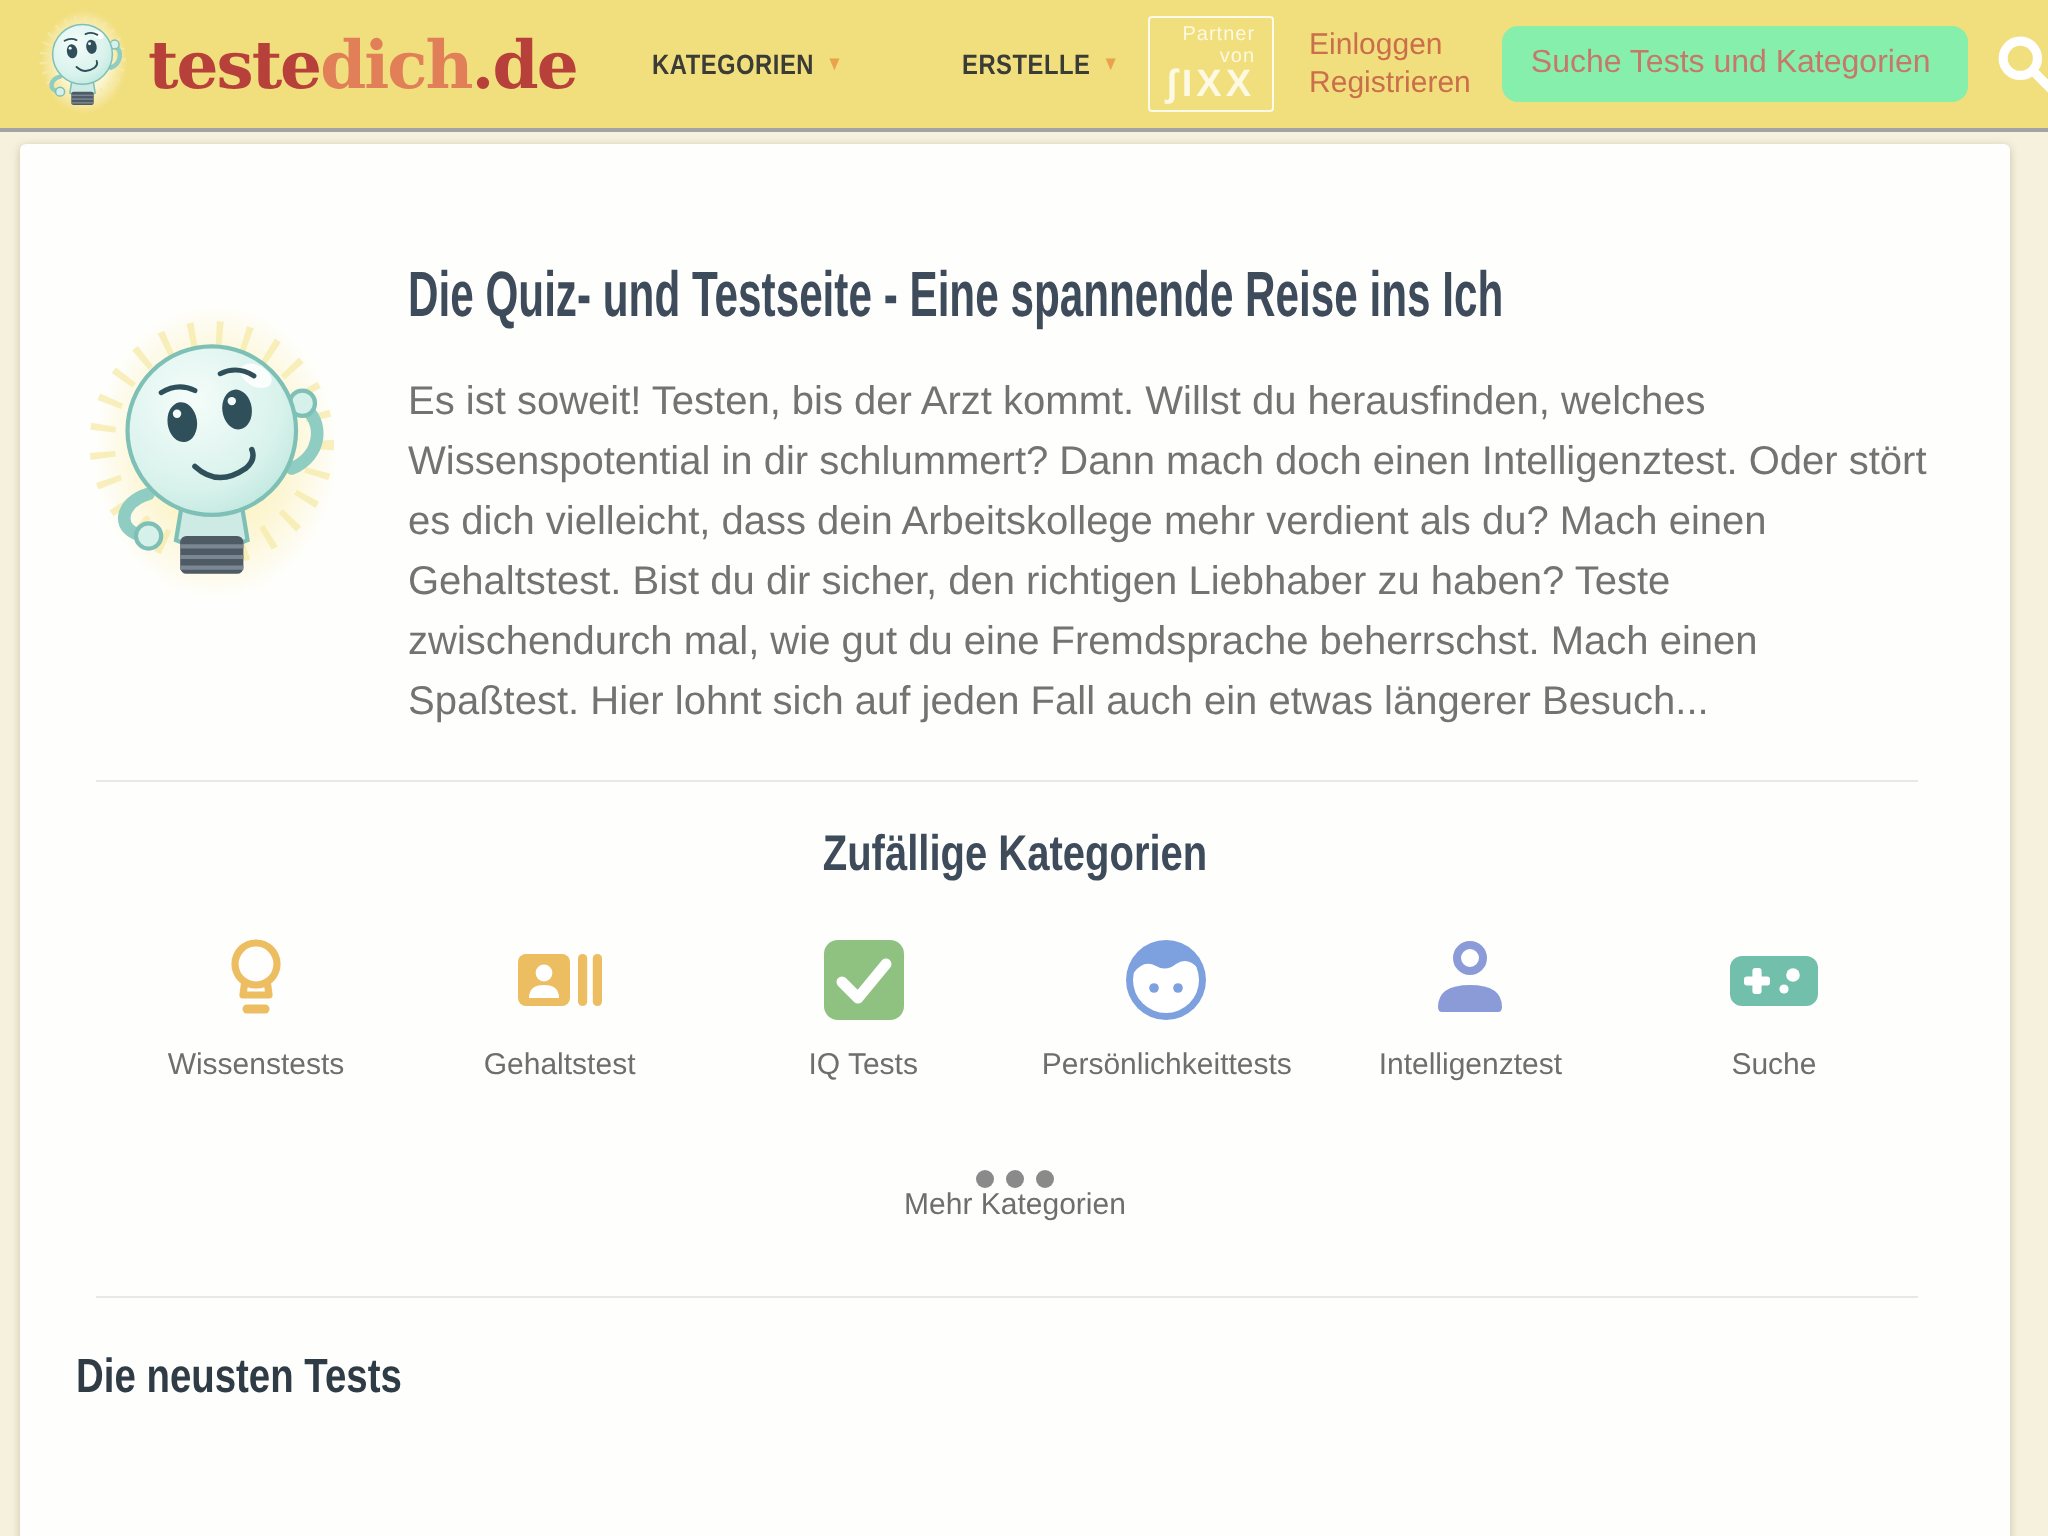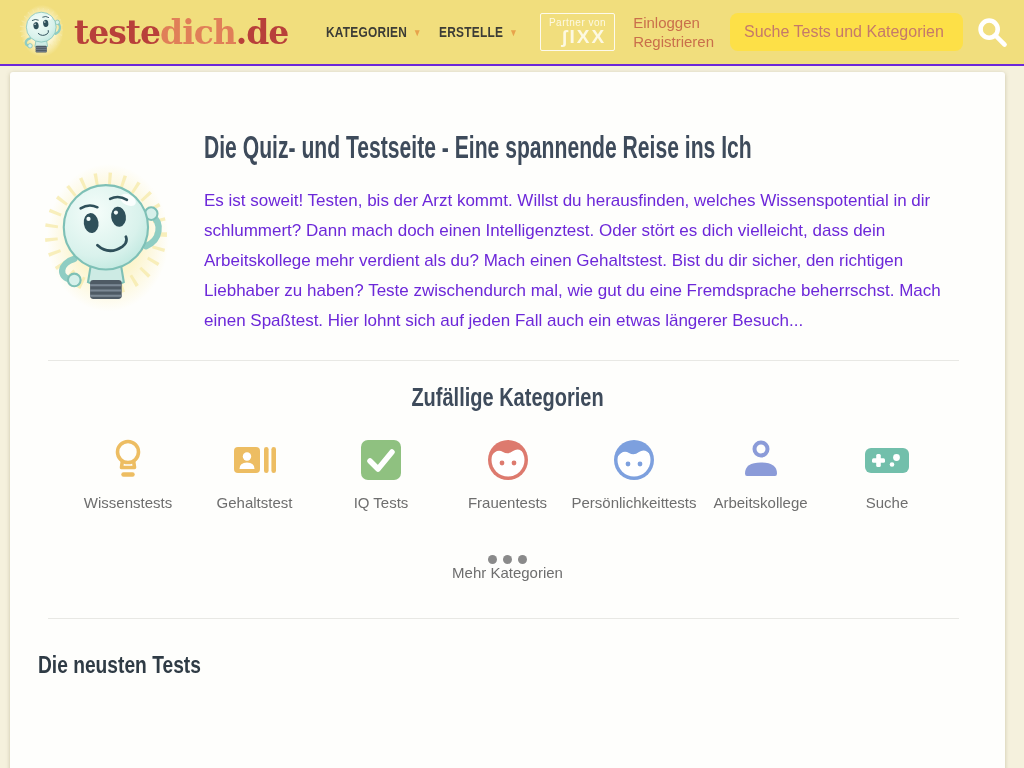--- a/index.html
+++ b/index.html
@@ -1,87 +1,87 @@
 <!DOCTYPE html>
 <html><head>
 <meta charset="utf-8">
 <style>
   * { margin:0; padding:0; box-sizing:border-box; }
   html,body { width:1024px; height:768px; overflow:hidden; }
   body { background:#f5f1dd; font-family:"Liberation Sans", sans-serif; }
 
   
   .header {
-    height:66px; background:#f1de7d; border-bottom:2px solid #6d28d9;
+    height:66px; background:#f1de7d; border-bottom:2px solid #a3a3a3;
     display:flex; align-items:center; padding:0 16px; position:relative;
   }
   .brand { display:flex; align-items:center; cursor:pointer; }
   .brand-word {
     font-family:"DejaVu Serif", serif; font-weight:bold; font-size:33px;
     letter-spacing:-1px; margin-left:6px; white-space:nowrap;
   }
   .brand-word .c1 { color:#b8403a; }
   .brand-word .c2 { color:#e07f58; }
-  .nav { display:flex; margin-left:38px; }
+  .nav { display:flex; gap:42px; margin-left:38px; }
   .nav-item {
     font-size:14px; font-weight:bold; color:#3c3c36; letter-spacing:.3px;
     transform:scaleX(.85); transform-origin:left center;
     display:flex; align-items:center; gap:7px; cursor:pointer; white-space:nowrap;
   }
   .tri { color:#e8a34c; font-size:10px; }
   .partner {
     margin-left:auto; border:1px solid rgba(255,255,255,.85); border-radius:2px;
     padding:3px 8px 2px; text-align:right; color:#fdf9e2; line-height:1.1;
   }
   .partner .p1 { font-size:10px; letter-spacing:.5px; }
   .partner .p2 { font-size:19px; font-weight:bold; letter-spacing:2px; margin-top:-1px; }
   .auth { margin-left:18px; font-size:15px; line-height:19px; color:#c96f4b; }
   .auth div { cursor:pointer; }
   .search-box {
-    margin-left:16px; width:233px; height:38px; background:#fde047;
+    margin-left:16px; width:233px; height:38px; background:#86efac;
     border:none; border-radius:8px; padding:16px 14px; font-size:16px;
     color:#b05a48; font-family:"Liberation Sans", sans-serif; outline:none;
   }
   .search-box::placeholder { color:#c5796a; opacity:1; }
   .search-btn { margin-left:13px; cursor:pointer; display:flex; align-items:center; }
 
   
   .card {
     margin:6px 19px 0 10px; background:#fefefc; border-radius:3px;
     box-shadow:0 1px 4px rgba(120,110,70,.35); min-height:720px;
   }
 
-  .hero { display:flex; align-items:center; padding:50px 46px 24px 34px; }
+  .hero { display:flex; align-items:flex-start; padding:50px 46px 24px 34px; }
   .hero-mascot { flex:0 0 130px; margin-top:28px; }
   .hero-text { margin-left:30px; width:760px; }
   .hero-title {
     font-size:32px; line-height:50px; font-weight:bold; color:#3e4b5b;
     width:900px; transform:scaleX(.66); transform-origin:left top; white-space:normal;
   }
-  .hero-body { margin-top:14px; font-size:17px; line-height:30px; color:#6d28d9; }
+  .hero-body { margin-top:14px; font-size:20px; line-height:30px; color:#737373; }
 
   .divider { height:1px; background:#e8e8e4; margin:0 46px 0 38px; }
 
   .cat-title {
     text-align:center; font-size:25px; font-weight:bold; color:#3e4b5b;
     margin-top:22px; transform:scaleX(.8); transform-origin:center top;
   }
   .cat-row {
     display:flex; justify-content:space-between; padding:0 58px; margin-top:26px;
   }
   .cat-item { width:120px; display:flex; flex-direction:column; align-items:center; cursor:pointer;text-align:center; }
   .cat-item svg { width:44px; height:44px; }
   .cat-label { margin-top:12px; font-size:15px; color:#6e6e6e; white-space:nowrap; }
 
   .more-dots { display:flex; justify-content:center; gap:6px; margin-top:44px; cursor:pointer; }
   .more-dots span { width:9px; height:9px; border-radius:50%; background:#8a8a8a; }
   .more-label { text-align:center; font-size:15px; color:#6e6e6e; cursor:pointer; }
 
   .bottom-divider { margin-top:37px; }
-  .bottom { display:flex; align-items:flex-end; min-height:120px; }
+  .bottom { display:flex; align-items:flex-start; min-height:120px; }
   .bottom-left { flex:0 0 648px; padding:26px 0 60px 28px; }
   .v-divider { width:1px; background:#e9e9e5; margin-top:25px; }
   .bottom-right { flex:1; }
   .latest-title {
     font-size:24px; font-weight:bold; color:#2f3b45;
     transform:scaleX(.8); transform-origin:left top;
   }
 
   .defs-holder { position:absolute; width:0; height:0; overflow:hidden; }
 </style>
@@ -209,34 +209,20 @@
     </div>
 
     <div class="cat-item">
       <svg viewBox="0 0 44 44">
         <rect x="2" y="2" width="40" height="40" rx="7" fill="#8fc180"></rect>
         <polyline points="11,23 19,31 33,14" fill="none" stroke="#ffffff" stroke-width="5.5" stroke-linecap="round" stroke-linejoin="round"></polyline>
       </svg>
       <div class="cat-label">IQ Tests</div>
     </div>
 
-    <div class="cat-item">
-      <svg viewBox="0 0 44 44">
-        <circle cx="22" cy="22" r="20" fill="#dd7a6e"></circle>
-        <clipPath id="fc1">
-            <circle cx="22" cy="22" r="16.5"></circle>
-          </clipPath>
-        <g clip-path="url(#fc1)">
-          <path d="M4,20 Q10,10 17,14 Q22,17 27,13 Q34,8 41,19 L41,42 L4,42 Z" fill="#ffffff"></path>
-        </g>
-        <circle cx="16" cy="25" r="2.4" fill="#dd7a6e"></circle>
-        <circle cx="28" cy="25" r="2.4" fill="#dd7a6e"></circle>
-      </svg>
-      <div class="cat-label">Frauentests</div>
-    </div>
 
     <div class="cat-item">
       <svg viewBox="0 0 44 44">
         <circle cx="22" cy="22" r="20" fill="#7da0de"></circle>
         <clipPath id="fc2">
             <circle cx="22" cy="22" r="16.5"></circle>
           </clipPath>
         <g clip-path="url(#fc2)">
           <path d="M4,21 Q10,11 17,15 Q22,18 27,14 Q34,9 41,20 L41,42 L4,42 Z" fill="#ffffff"></path>
         </g>
@@ -244,21 +230,21 @@
         <circle cx="28" cy="26" r="2.4" fill="#7da0de"></circle>
       </svg>
       <div class="cat-label">Persönlichkeittests</div>
     </div>
 
     <div class="cat-item">
       <svg viewBox="0 0 44 44">
         <circle cx="22" cy="11" r="6.5" fill="none" stroke="#8b9bd8" stroke-width="4"></circle>
         <path d="M8,38 L36,38 Q38,38 38,35.5 Q38,24.5 22,24.5 Q6,24.5 6,35.5 Q6,38 8,38 Z" fill="#8b9bd8"></path>
       </svg>
-      <div class="cat-label">Arbeitskollege</div>
+      <div class="cat-label">Intelligenztest</div>
     </div>
 
     <div class="cat-item">
       <svg viewBox="0 0 44 44">
         <rect x="0" y="10" width="44" height="25" rx="6" fill="#72bfab"></rect>
         <rect x="7" y="20.2" width="13" height="4.6" rx="1.5" fill="#ffffff"></rect>
         <rect x="11.2" y="16" width="4.6" height="13" rx="1.5" fill="#ffffff"></rect>
         <circle cx="31.5" cy="19.5" r="3.4" fill="#ffffff"></circle>
         <circle cx="27" cy="26.5" r="2.3" fill="#ffffff"></circle>
       </svg>

